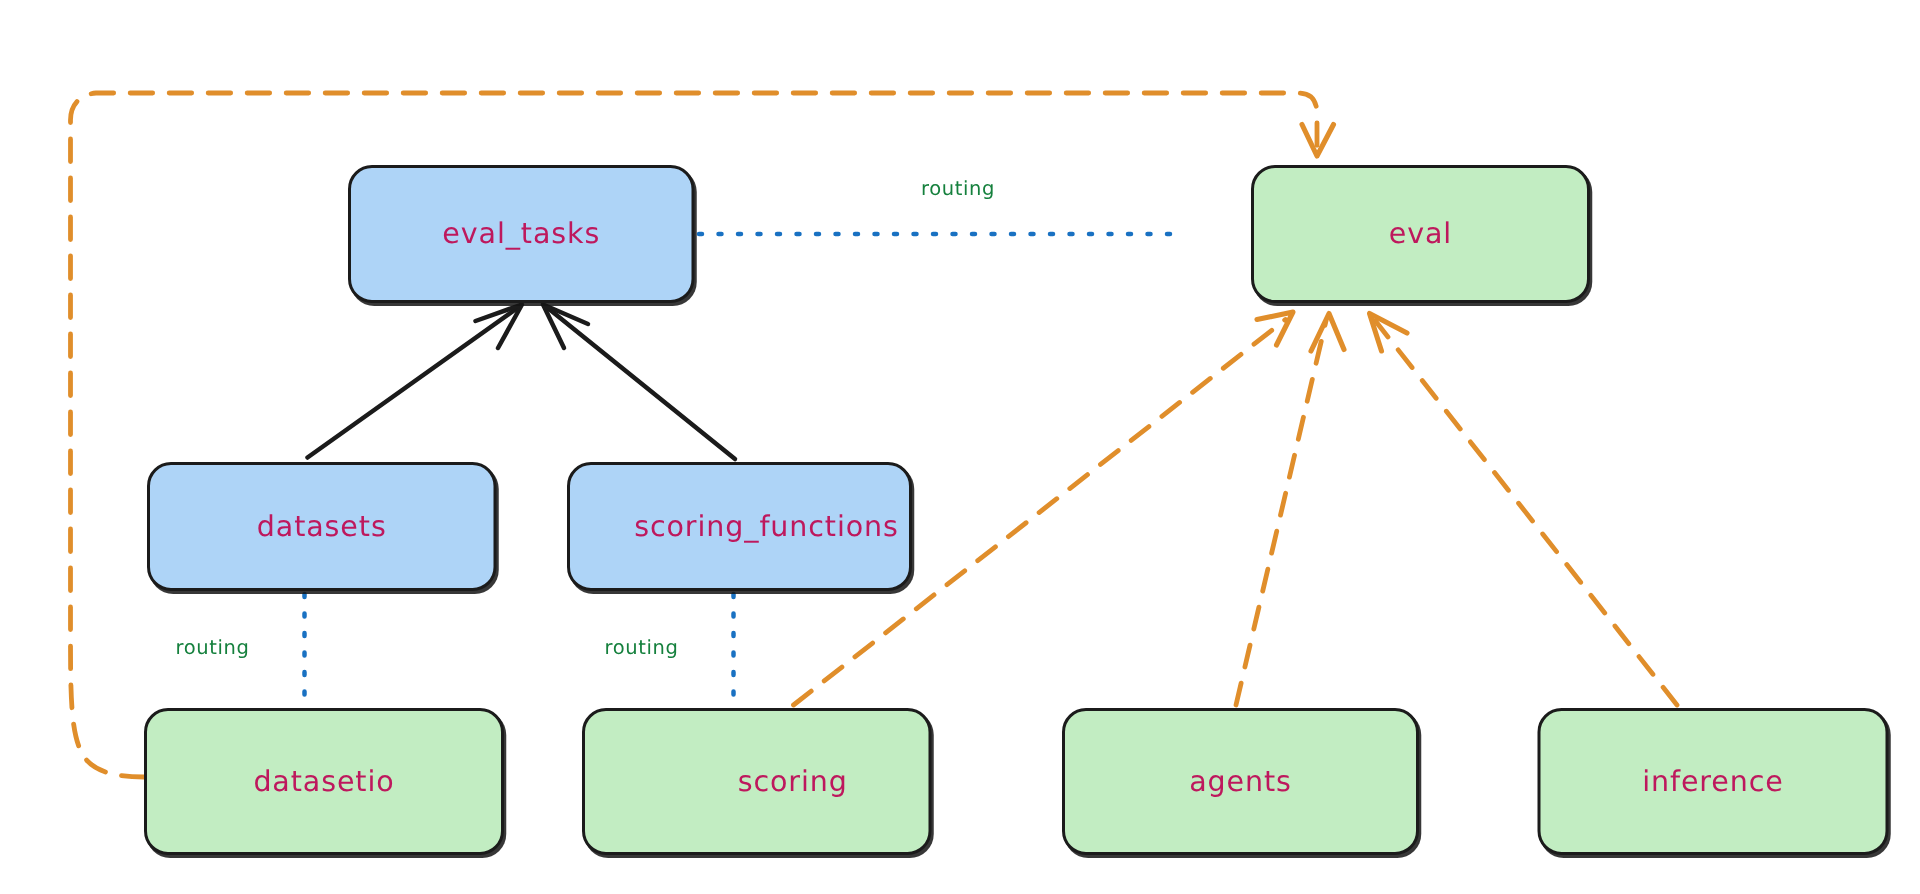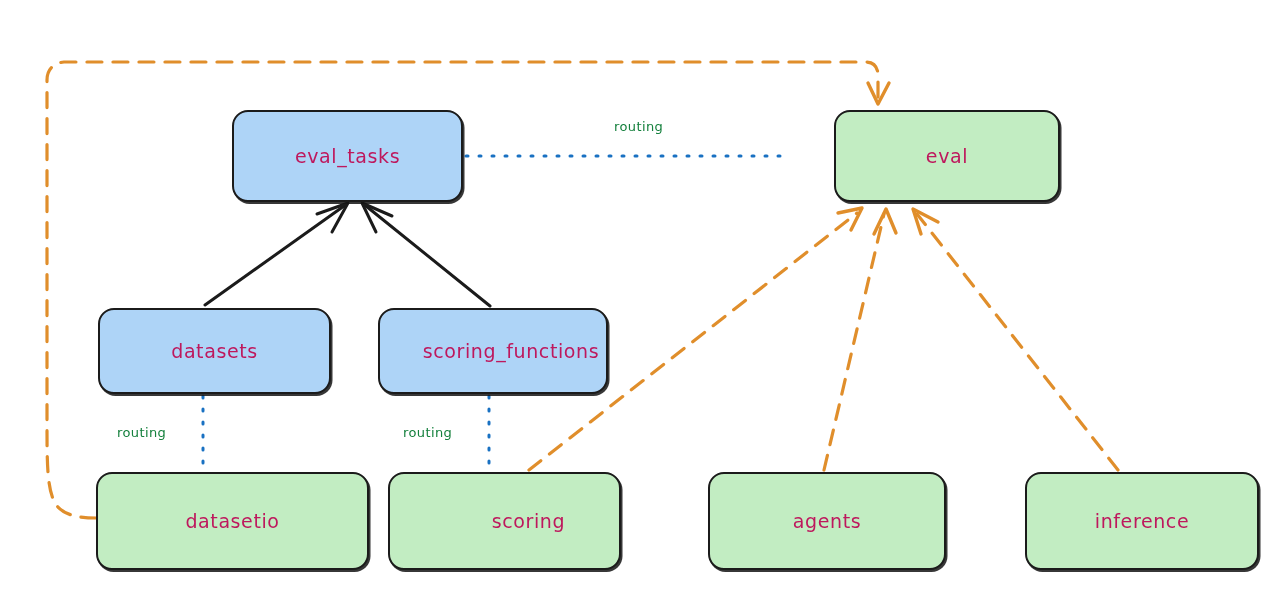--- a/index.html
+++ b/index.html
@@ -112,21 +112,21 @@
   </div>
 
   <div class="node blue" style="left:98px; top:308px; width:233px; height:86px;">
     <span class="node-label">datasets</span>
   </div>
 
   <div class="node blue" style="left:378px; top:308px; width:230px; height:86px;padding-left:36px;">
     <span class="node-label">scoring_functions</span>
   </div>
 
-  <div class="node green" style="left:96px; top:472px; width:273px; height:98px;">
+  <div class="node green" style="left:96px; top:472px; width:240px; height:98px;">
     <span class="node-label">datasetio</span>
   </div>
 
   <div class="node green" style="left:388px; top:472px; width:233px; height:98px;padding-left:48px;">
     <span class="node-label">scoring</span>
   </div>
 
   <div class="node green" style="left:1025px; top:472px; width:234px; height:98px;">
     <span class="node-label">inference</span>
   </div>

